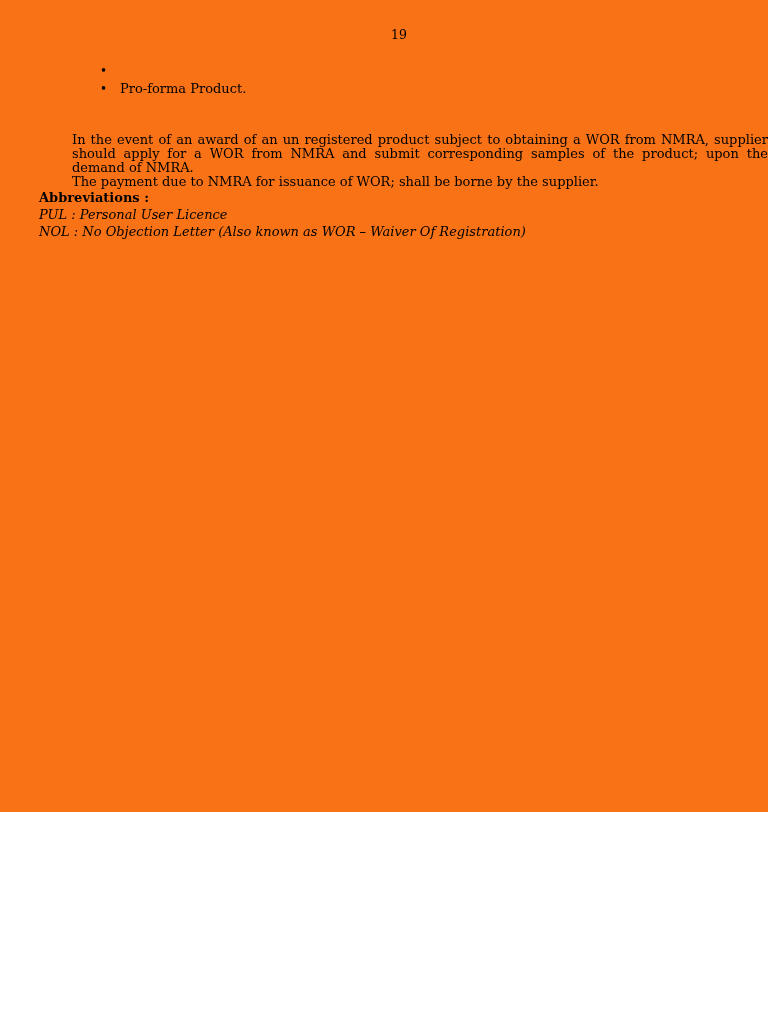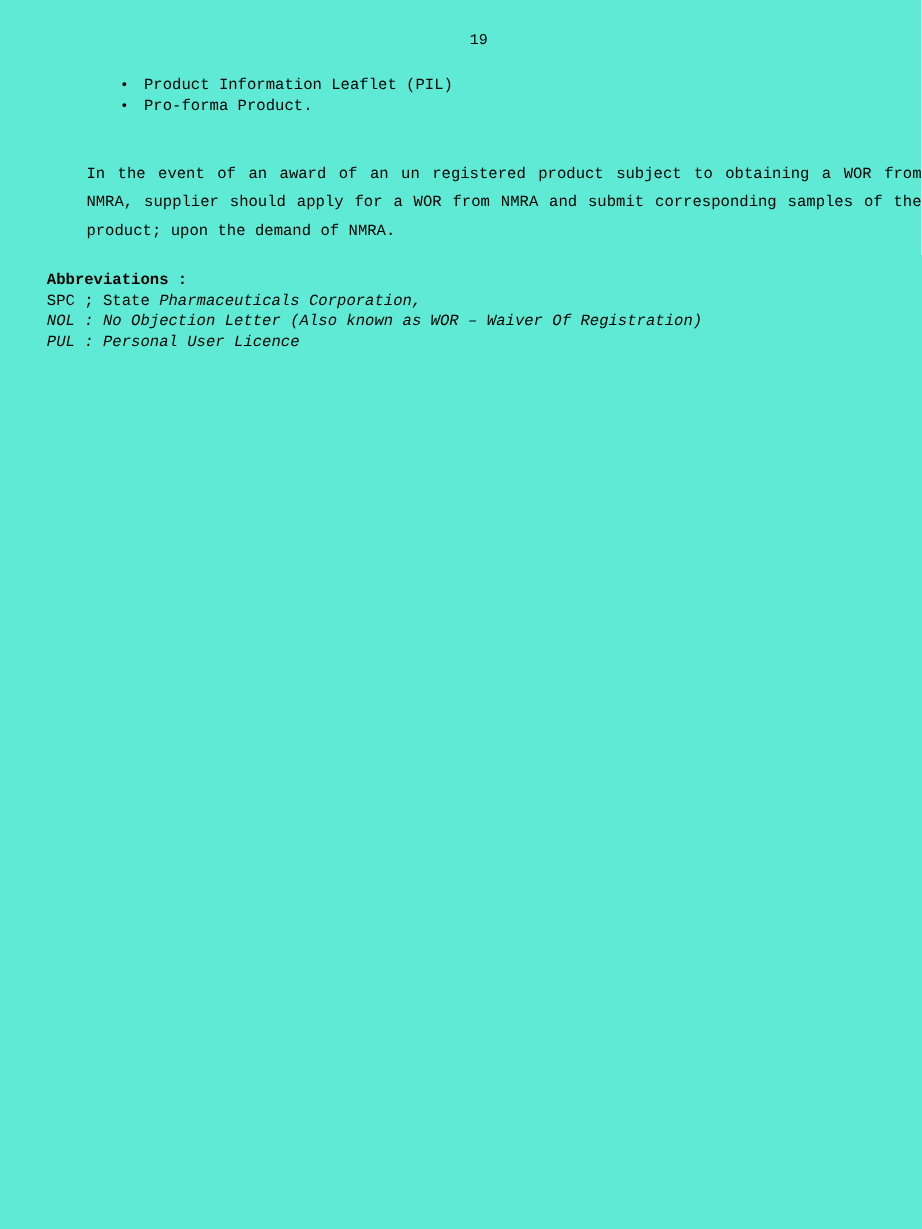--- a/index.html
+++ b/index.html
@@ -6,24 +6,23 @@
   html, body {
     width: 768px;
     height: 1024px;
     background: #ffffff;
     font-family: "DejaVu Serif", serif;
     color: #000000;
   }
   .page {
     position: relative;
     width: 768px;
-    height: 1024px;
-    background: #5eead4;
+    height: 812px;
+    background: #f97316;
     overflow: hidden;
-    font-family: Liberation Mono, monospace;
   }
   .page-number {
     margin-top: 26px;
     text-align: center;
     padding-left: 30px;     
     font-size: 12.5px;
     line-height: 17px;
   }
   .bullet-list {
     margin-top: 19px;
@@ -37,31 +36,30 @@
   }
   .bullet-dot {
     width: 20px;
     flex: 0 0 20px;
     font-size: 12px;
   }
   .paragraphs {
     margin-top: 35px;
     margin-left: 72px;
     font-size: 13px;
-    line-height: 24px;
+    line-height: 14px;
     text-align: justify;
   }
   .paragraphs p { margin: 0; }
   .weblink {
     color: #0000ff;
     text-decoration: underline;
     cursor: pointer;
   }
   .abbreviations {
-    margin-top: 20px;
     margin-left: 39px;
     margin-right: 31px;
     font-size: 13px;
     line-height: 17px;
   }
   .abbr-heading {
     font-weight: bold;
   }
   .abbr-line { font-style: italic; }
   .abbr-line .regular { font-style: normal; }
@@ -69,32 +67,31 @@
 </head>
 <body>
 
 <div class="page">
 
   <div class="page-number">19</div>
 
   <div class="bullet-list">
     <div class="bullet-item">
       <span class="bullet-dot">•</span>
-      <span>Product Information Leaflet (PIL)</span>
     </div>
     <div class="bullet-item">
       <span class="bullet-dot">•</span>
       <span>Pro-forma Product.</span>
     </div>
   </div>
 
   <div class="paragraphs">
     <p>In the event of an award of an un registered product subject to obtaining a WOR from NMRA, supplier should apply for a WOR from NMRA and submit corresponding samples of the product; upon the demand of NMRA.</p>
+    <p>The payment due to NMRA for issuance of WOR; shall be borne by the supplier.</p>
   </div>
 
   <div class="abbreviations">
     <div class="abbr-heading">Abbreviations :</div>
-    <div class="abbr-line"><span class="regular">SPC ; State </span><span>Pharmaceuticals Corporation,</span></div>
+    <div class="abbr-line">PUL : Personal User Licence</div>
     <div class="abbr-line">NOL : No Objection Letter (Also known as WOR – Waiver Of Registration)</div>
-    <div class="abbr-line">PUL : Personal User Licence</div>
   </div>
 
 </div>
 
 </body></html>

